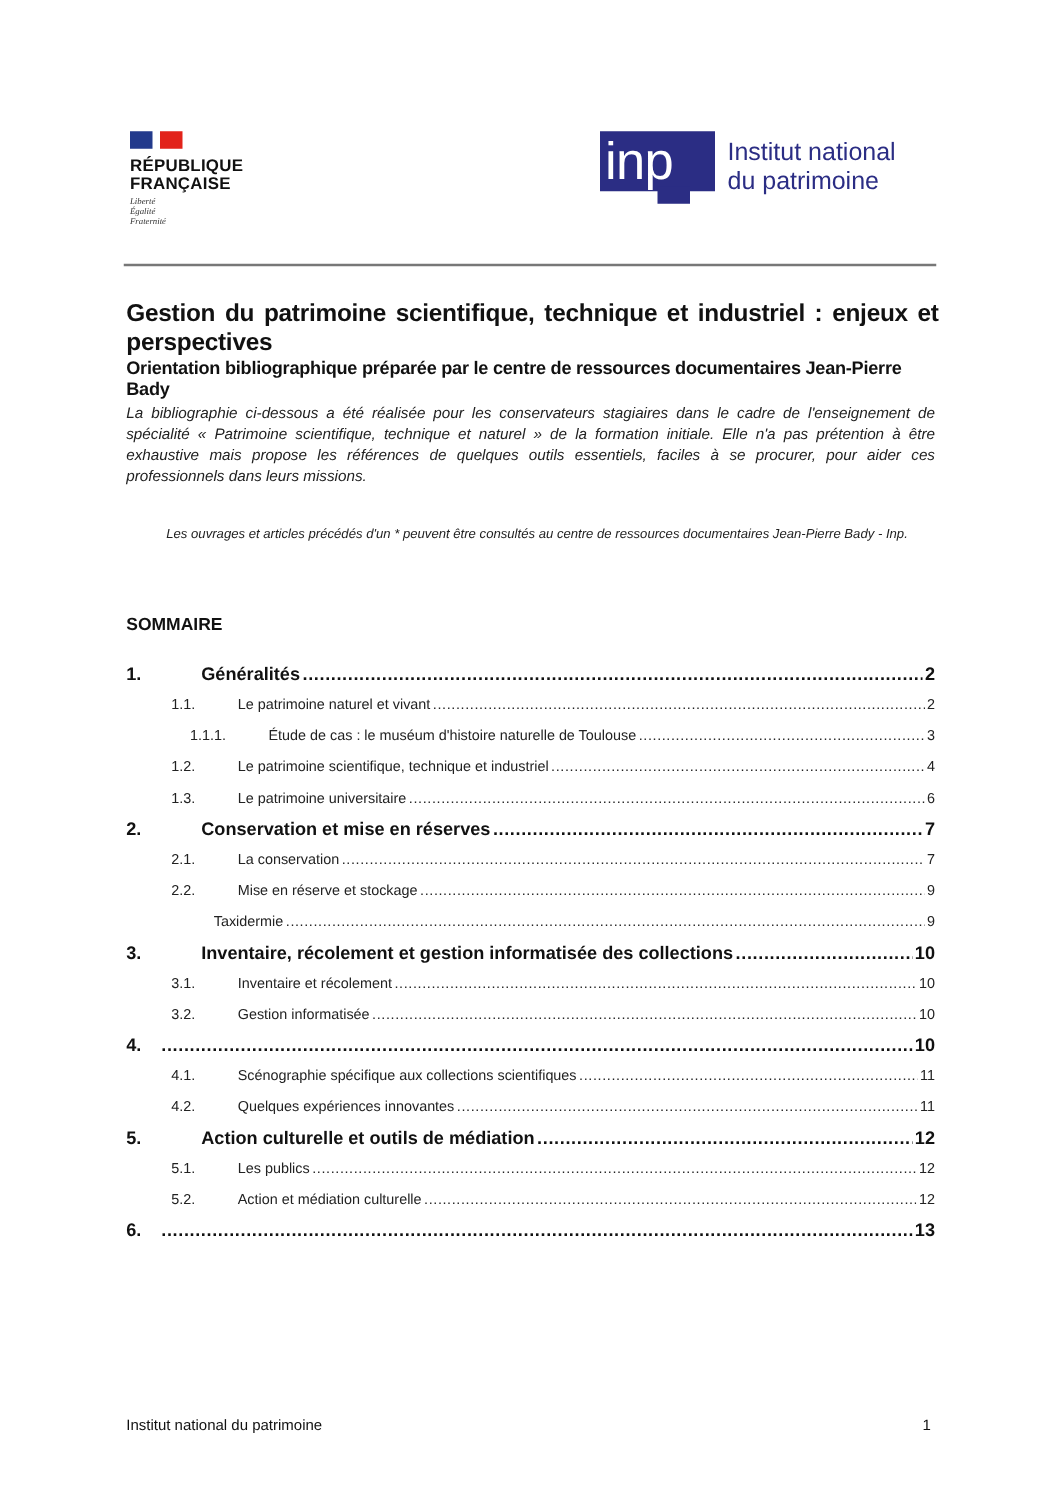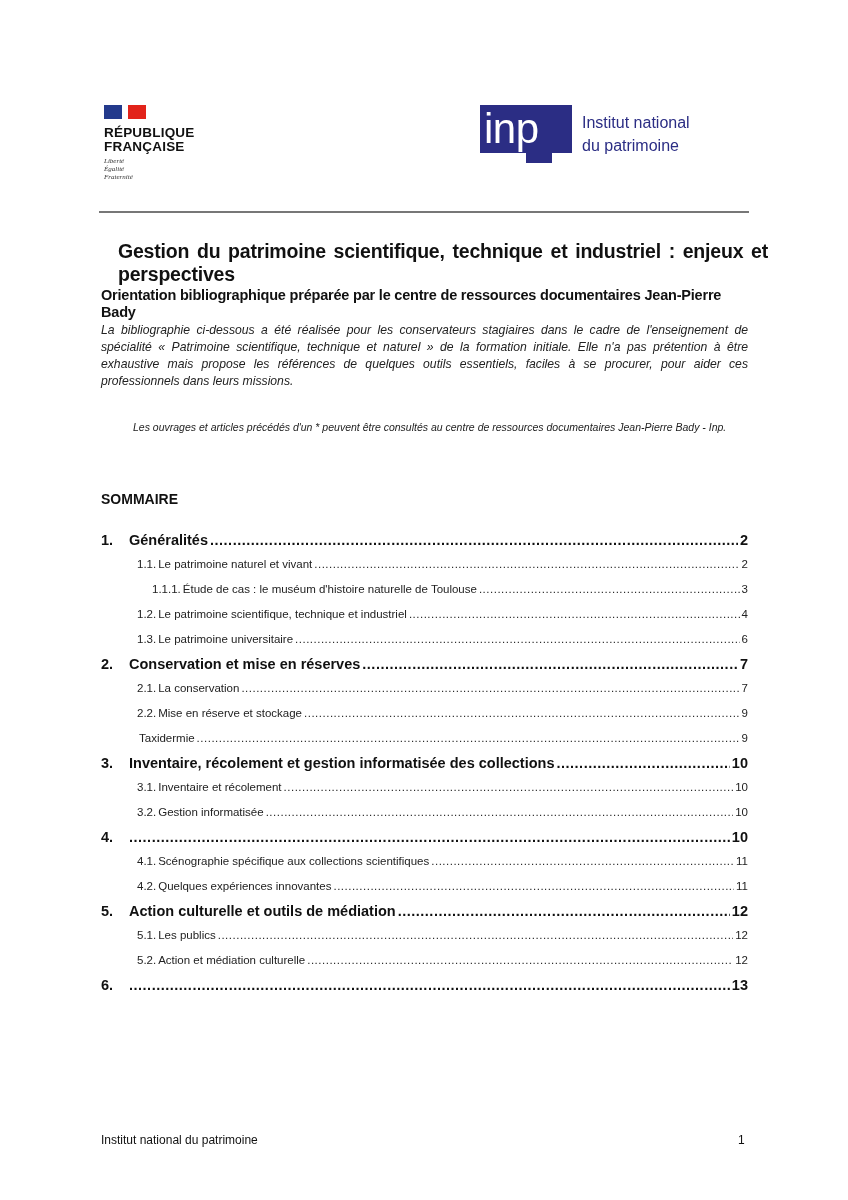--- a/index.html
+++ b/index.html
@@ -13,35 +13,35 @@
     .rf-flag .blue { position: absolute; left: 0; top: 1px; width: 18px; height: 14px; background: #233a8c; }
     .rf-flag .red { position: absolute; left: 24px; top: 1px; width: 18px; height: 14px; background: #e2231a; }
     .rf-name { font-weight: bold; font-size: 13.5px; line-height: 14px; margin-top: 6px; letter-spacing: 0.2px; color:#111; }
     .rf-motto { font-family: "Liberation Serif", serif; font-style: italic; font-size: 7px; line-height: 8px; margin-top: 3px; color:#333; }
 
     
     .inp-logo { position: absolute; left: 480px; top: 105px; }
     .inp-box { position: absolute; left: 0; top: 0; width: 92px; height: 48px; background: #2b2d84; }
     .inp-tab { position: absolute; left: 46px; top: 44px; width: 26px; height: 14px; background: #2b2d84; }
     .inp-letters { position: absolute; left: 4px; top: 2px; font-size: 42px; line-height: 44px; color: #ffffff; letter-spacing: -0.5px; }
-    .inp-text { position: absolute; left: 102px; top: 6px; color: #2b2d84; font-size: 16px; line-height: 23px; white-space: nowrap; }
+    .inp-text { position: absolute; left: 102px; top: 6px; color: #2b2d84; font-size: 20px; line-height: 23px; white-space: nowrap; }
 
     .header-rule { position: absolute; left: 99px; top: 211px; width: 650px; height: 2px; background: #777; }
 
-    .title { position: absolute; left: 118px; top: 240px; width: 650px; font-weight: bold; font-size: 19.5px; line-height: 23px; text-align: justify; letter-spacing: -0.2px; }
+    .title { position: absolute; left: 101px; top: 240px; width: 650px; font-weight: bold; font-size: 19.5px; line-height: 23px; text-align: justify; letter-spacing: -0.2px; }
     .subtitle { position: absolute; left: 101px; top: 287px; width: 650px; font-weight: bold; font-size: 14.5px; line-height: 17px; letter-spacing: -0.2px; }
 
     .intro { position: absolute; left: 101px; top: 322px; width: 647px; font-style: italic; font-size: 12.2px; line-height: 17px; text-align: justify; color: #222; }
     .note { position: absolute; left: 101px; top: 420px; width: 647px; font-style: italic; font-size: 10.5px; line-height: 14px; text-align: justify; color: #222; margin-left: 32px; }
 
     .sommaire { position: absolute; left: 101px; top: 491px; font-weight: bold; font-size: 14px; }
 
     .toc { position: absolute; left: 101px; top: 528px; width: 647px; }
     .toc-row { display: flex; align-items: baseline; white-space: nowrap; overflow: hidden; }
-    .toc-row .label { flex: 0 0 auto; padding-right: 2px; }
+    .toc-row .label { flex: 0 0 auto; padding-right: 2px; margin-left: 32px; }
     .toc-row .num { flex: 0 0 auto; padding-right: 2px; }
     .toc-row .dots { flex: 1 1 auto; overflow: hidden; }
     .toc-row .dots::after { content: "........................................................................................................................................................................................................................................................................"; letter-spacing: 0.5px; }
     .toc-row .page-no { flex: 0 0 auto; padding-left: 2px; }
     .lvl1 { font-weight: bold; font-size: 14.5px; height: 24px; line-height: 24px; }
     .lvl1 .num { width: 26px; }
     .lvl2 { font-size: 11.5px; height: 25px; line-height: 25px; padding-left: 36px; color: #222; }
     .lvl3 { font-size: 11.5px; height: 25px; line-height: 25px; padding-left: 51px; color: #222; }
 
     .footer-left { position: absolute; left: 101px; top: 1133px; font-size: 12px; color: #111; }

